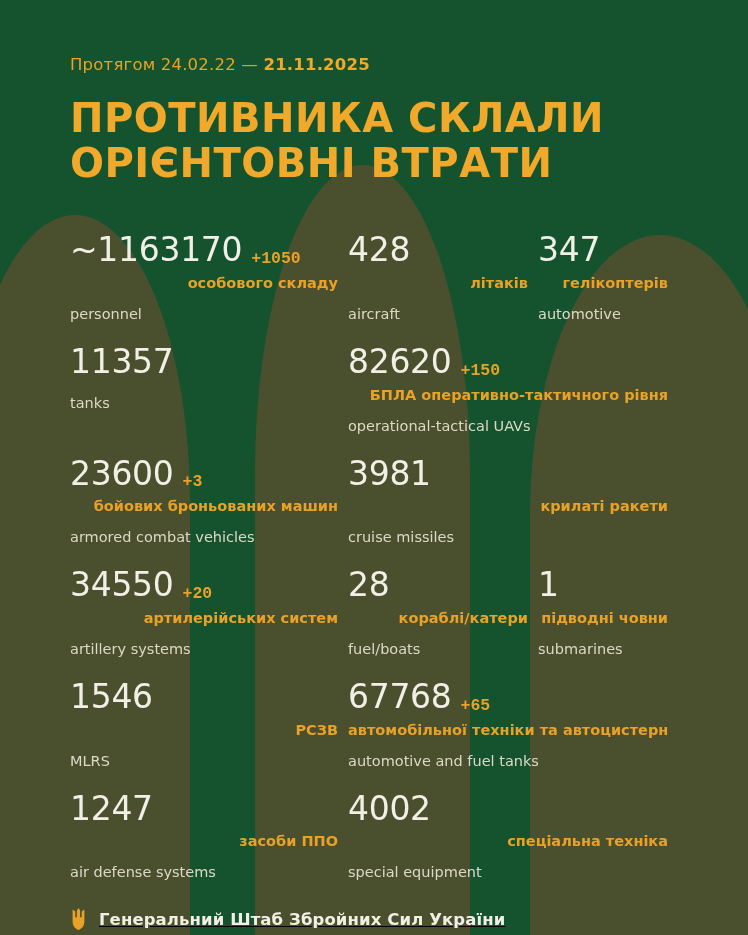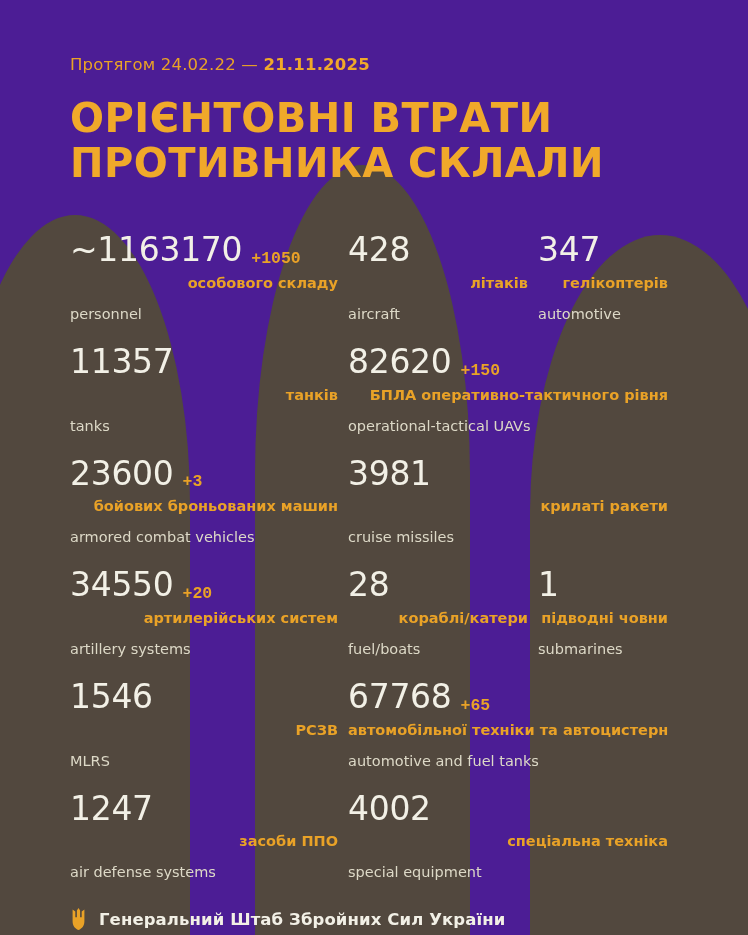--- a/index.html
+++ b/index.html
@@ -10,21 +10,21 @@
     width: 748px;
     height: 935px;
     background: #4a4529;
     font-family: "DejaVu Sans", sans-serif;
     overflow: hidden;
   }
   .poster {
     position: relative;
     width: 748px;
     height: 935px;
-    background: #4c1d95;
+    background: #14532d;
     overflow: hidden;
   }
   
   .bg-shape {
     position: absolute;
     background: #54502f;
     border-radius: 50% 50% 0 0 / 40% 40% 0 0;
     opacity: 0.85;
   }
   .bg-1 {
@@ -119,20 +119,21 @@
     margin-top: 15px;
     font-size: 14.5px;
     color: #ddd9c7;
     white-space: nowrap;
   }
   .footer {
     margin-top: 28px;
     display: flex;
     align-items: center;
     gap: 12px;
+    text-decoration: underline;
   }
   .trident {
     width: 17px;
     height: 22px;
     flex: none;
   }
   .footer-text {
     font-size: 16.5px;
     font-weight: bold;
     color: #f2f0e6;
@@ -148,22 +149,22 @@
   <div class="bg-shape bg-3"></div>
 
   <div class="content">
 
     <div class="date-line">
       <span class="date-prefix">Протягом 24.02.22 —</span>
       <span class="date-value">21.11.2025</span>
     </div>
 
     <div class="title">
+      <div>ПРОТИВНИКА СКЛАЛИ</div>
       <div>ОРІЄНТОВНІ ВТРАТИ</div>
-      <div>ПРОТИВНИКА СКЛАЛИ</div>
     </div>
 
     <div class="grid">
 
       <div class="row">
         <div class="cell c-1">
           <div class="value-line">
             <span class="value">~1163170</span>
             <span class="delta">+1050</span>
           </div>
@@ -187,21 +188,20 @@
           <div class="lbl-en">automotive</div>
         </div>
       </div>
 
       <div class="row">
         <div class="cell c-1">
           <div class="value-line">
             <span class="value">11357</span>
             <span class="delta"></span>
           </div>
-          <div class="lbl-ua">танків</div>
           <div class="lbl-en">tanks</div>
         </div>
         <div class="cell c-wide">
           <div class="value-line">
             <span class="value">82620</span>
             <span class="delta">+150</span>
           </div>
           <div class="lbl-ua">БПЛА оперативно-тактичного рівня</div>
           <div class="lbl-en">operational-tactical UAVs</div>
         </div>

